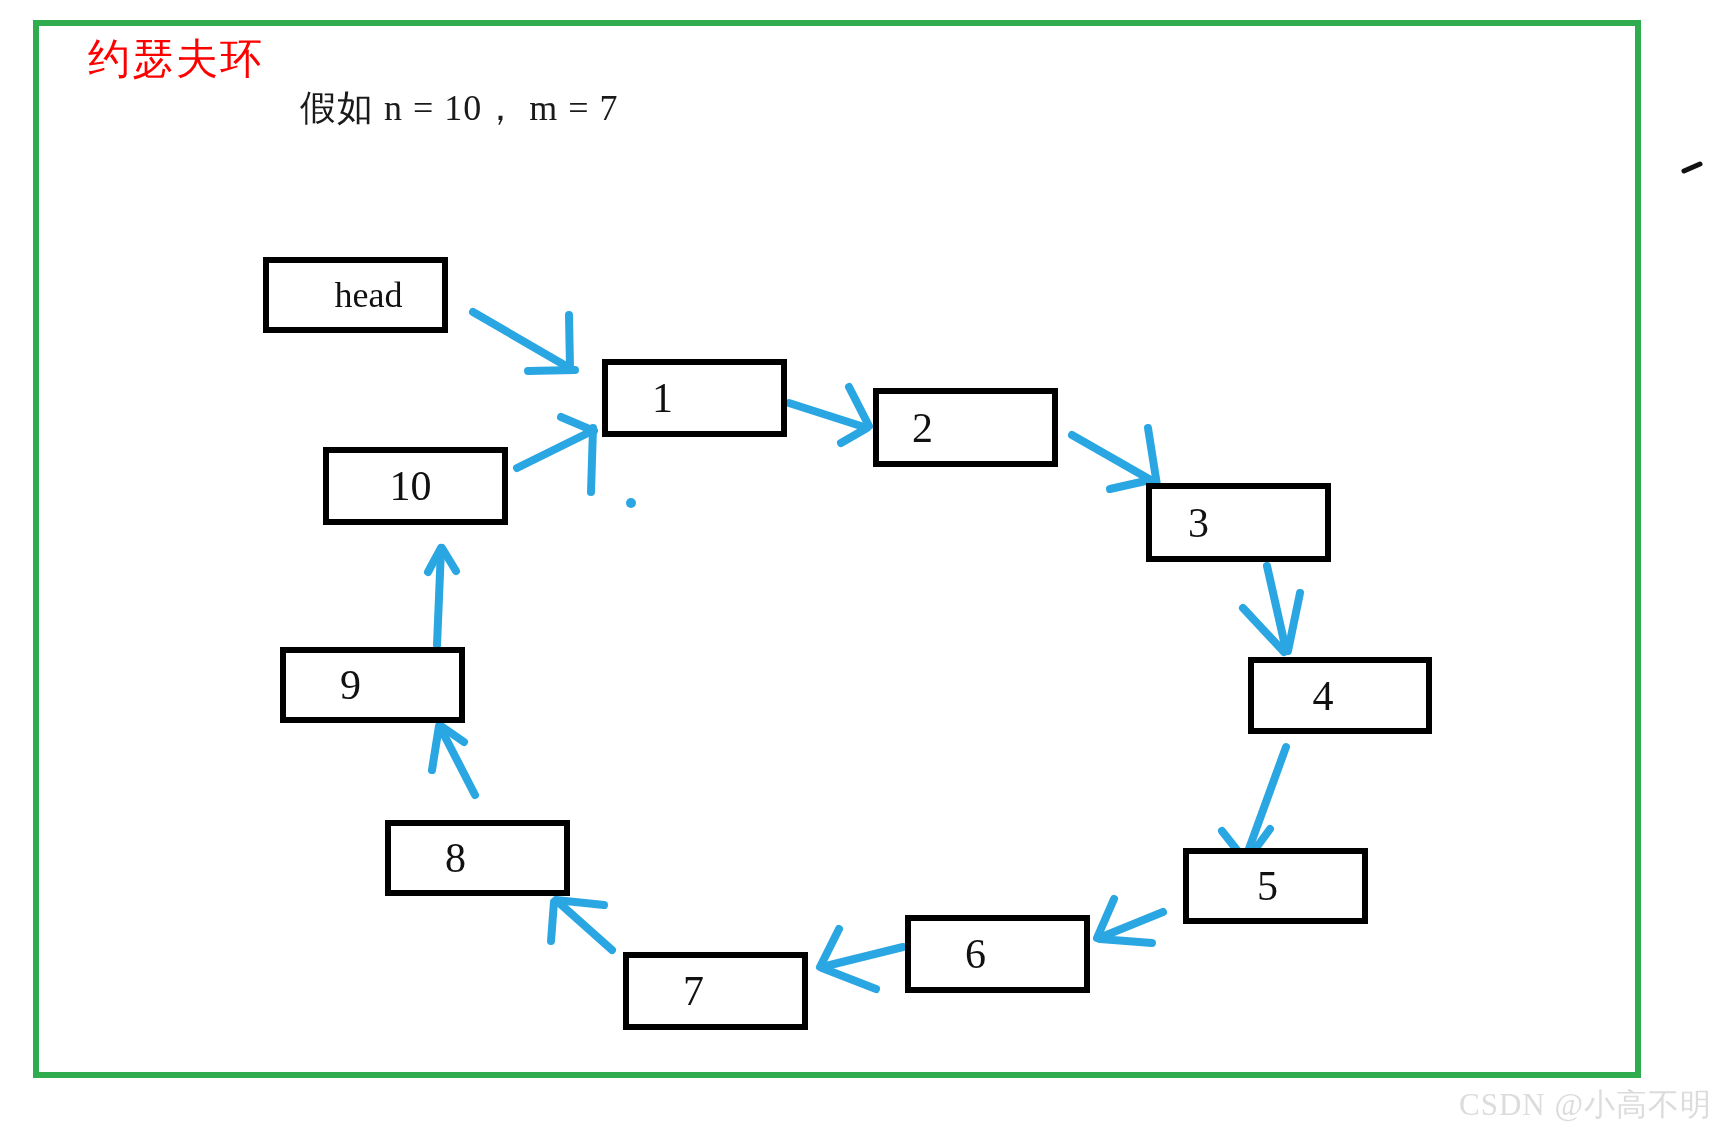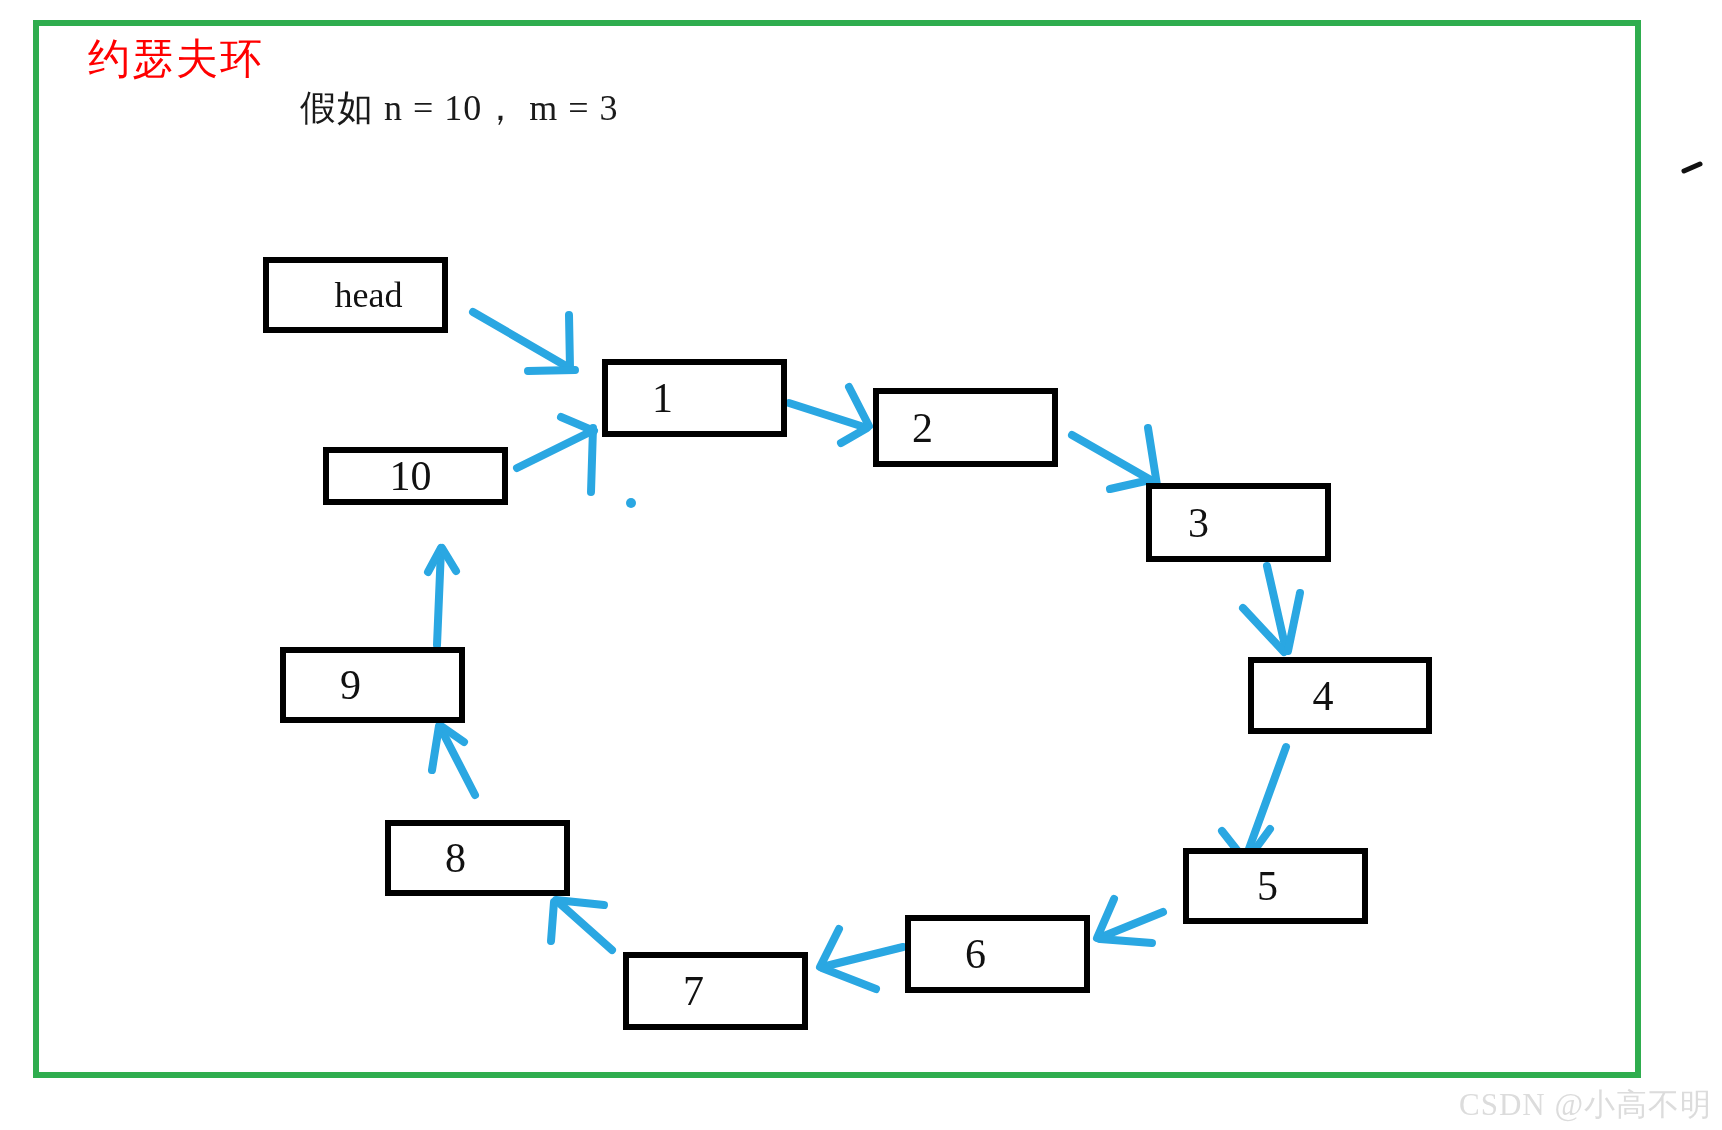--- a/index.html
+++ b/index.html
@@ -45,21 +45,21 @@
     white-space:nowrap;
   }
 </style>
 </head>
 <body>
 
 <div class="canvas">
   <div class="frame"></div>
 
   <h1 class="title">约瑟夫环</h1>
-  <div class="subtitle">假如 n = 10， m = 3</div>
+  <div class="subtitle">假如 n = 10， m = 7</div>
 
   <svg class="arrows" id="arrows-svg" viewBox="0 0 1722 1130" xmlns="http://www.w3.org/2000/svg">
       <g>
         <polyline points="473,312 566,366"></polyline>
         <polyline points="569,315 570,368"></polyline>
         <polyline points="528,371 575,370"></polyline>
       </g>
       <g>
         <polyline points="789,403 864,427"></polyline>
         <polyline points="849,387 869,426"></polyline>
@@ -138,19 +138,19 @@
       </div>
       <div class="node" style="left: 623px; top: 952px; width: 185px; height: 78px;">
         <span class="lbl" style="transform: translateX(-22px);">7</span>
       </div>
       <div class="node" style="left: 385px; top: 820px; width: 185px; height: 76px;">
         <span class="lbl" style="transform: translateX(-22px);">8</span>
       </div>
       <div class="node" style="left: 280px; top: 647px; width: 185px; height: 76px;">
         <span class="lbl" style="transform: translateX(-22px);">9</span>
       </div>
-      <div class="node" style="left: 323px; top: 447px; width: 185px; height: 58px;">
+      <div class="node" style="left: 323px; top: 447px; width: 185px; height: 78px;">
         <span class="lbl" style="transform: translateX(-5px);">10</span>
       </div>
     </div>
 
   <div class="watermark">CSDN @小高不明</div>
 </div>
 
 </body></html>

